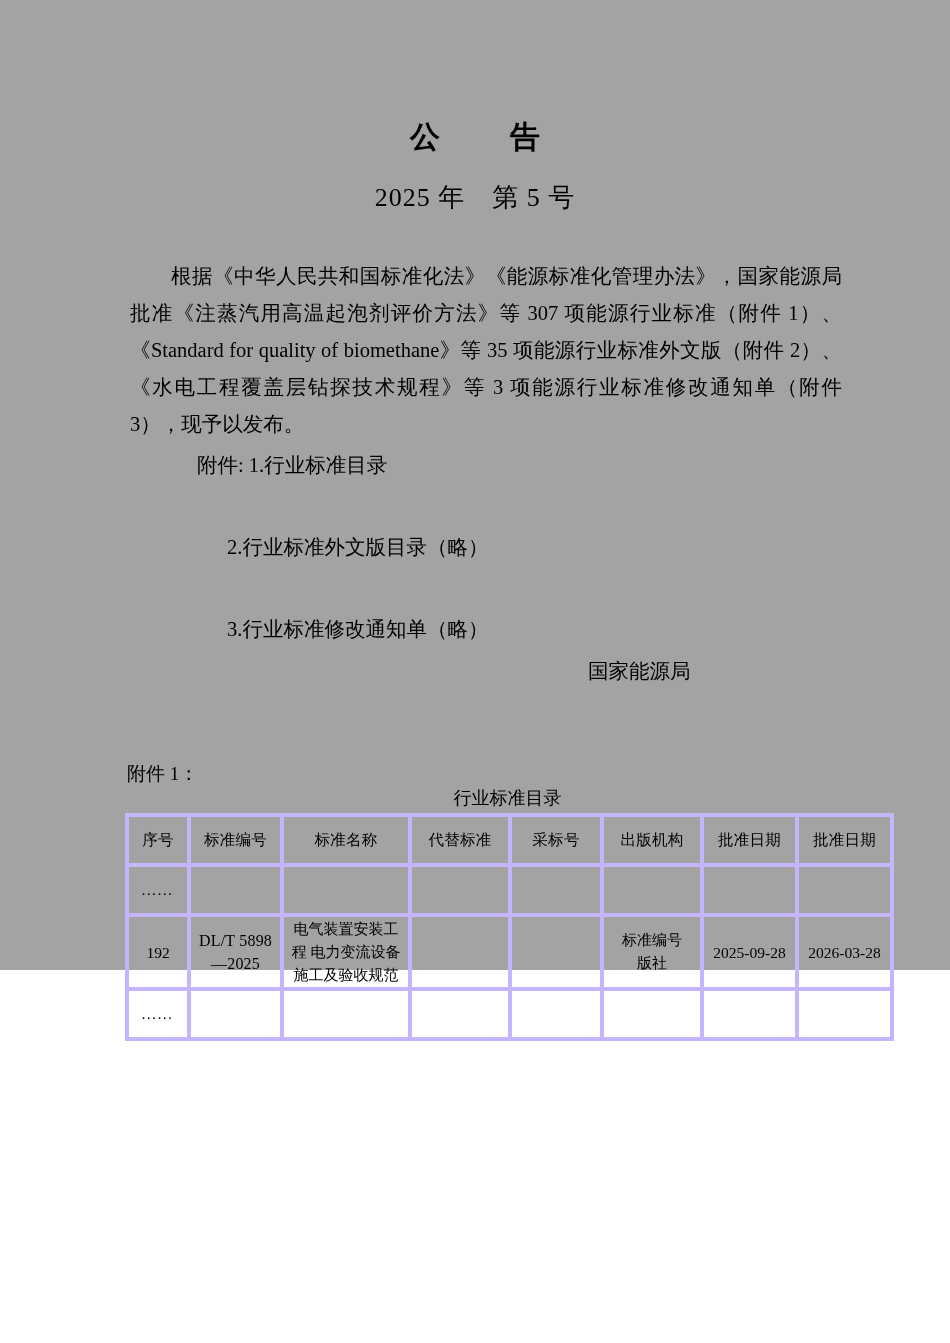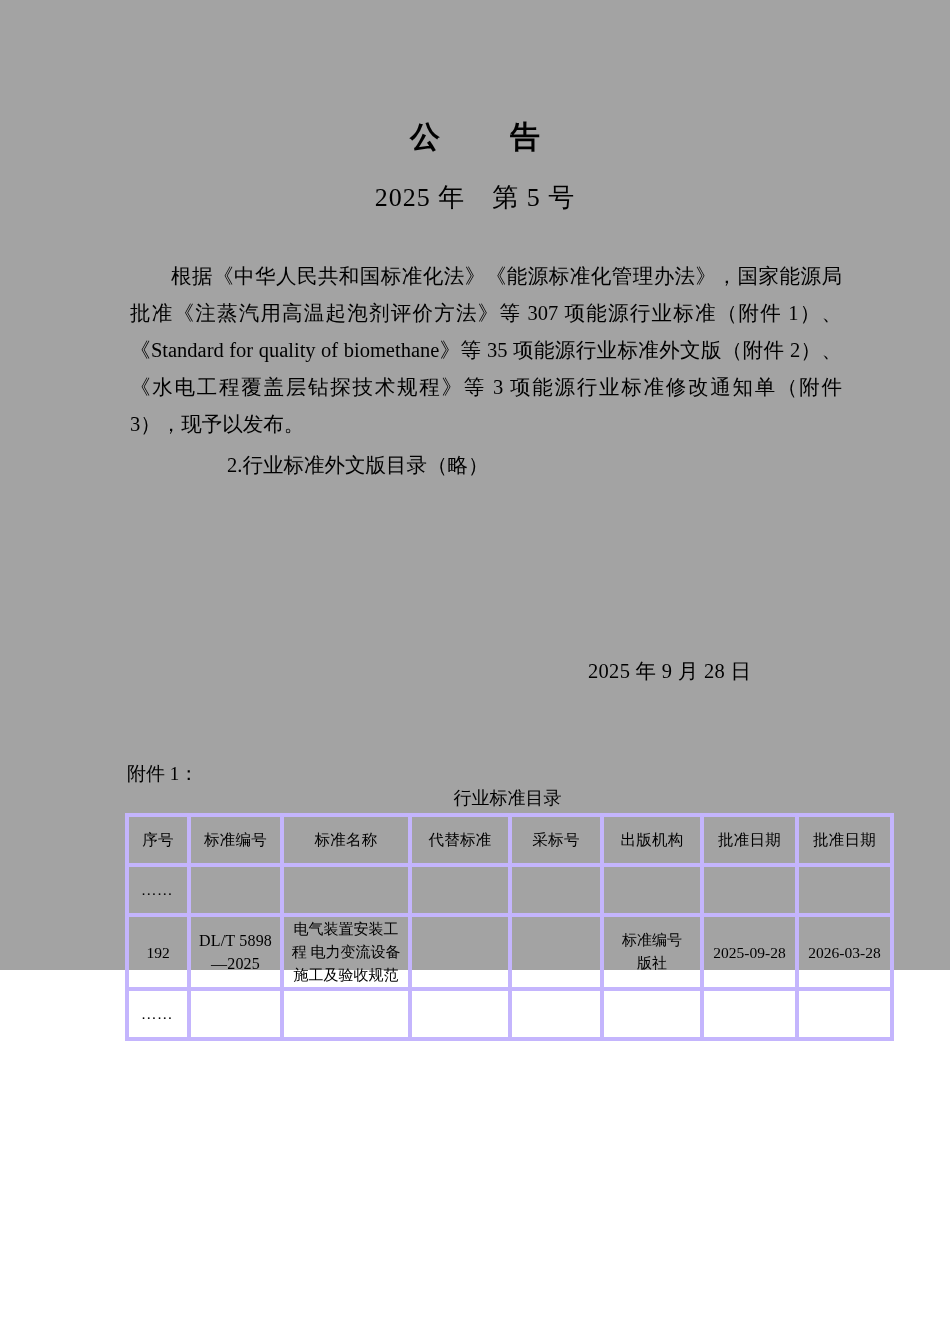--- a/index.html
+++ b/index.html
@@ -191,25 +191,27 @@
 <div class="page">
 
   <div class="doc-title">公　告</div>
   <div class="doc-number">2025 年　第 5 号</div>
 
   <div class="body-block">
     <p class="body-para">根据《中华人民共和国标准化法》《能源标准化管理办法》，国家能源局批准《注蒸汽用高温起泡剂评价方法》等 307 项能源行业标准（附件 1）、《Standard for quality of biomethane》等 35 项能源行业标准外文版（附件 2）、《水电工程覆盖层钻探技术规程》等 3 项能源行业标准修改通知单（附件 3），现予以发布。</p>
   </div>
 
   <div class="attach-list">
+    <div class="attach-line">附件: 1.行业标准目录</div>
     <div class="attach-line indented">2.行业标准外文版目录（略）</div>
+    <div class="attach-line indented">3.行业标准修改通知单（略）</div>
   </div>
 
   <div class="signature">
-    <div class="sig-date">2025 年 9 月 28 日</div>
+    <div class="sig-org">国家能源局</div>
   </div>
 
   <div class="appendix-label">附件 1：</div>
   <div class="table-caption">行业标准目录</div>
 
   <table class="std-table">
     <colgroup>
       <col class="col-seq">
         <col class="col-code">
         <col class="col-name">

